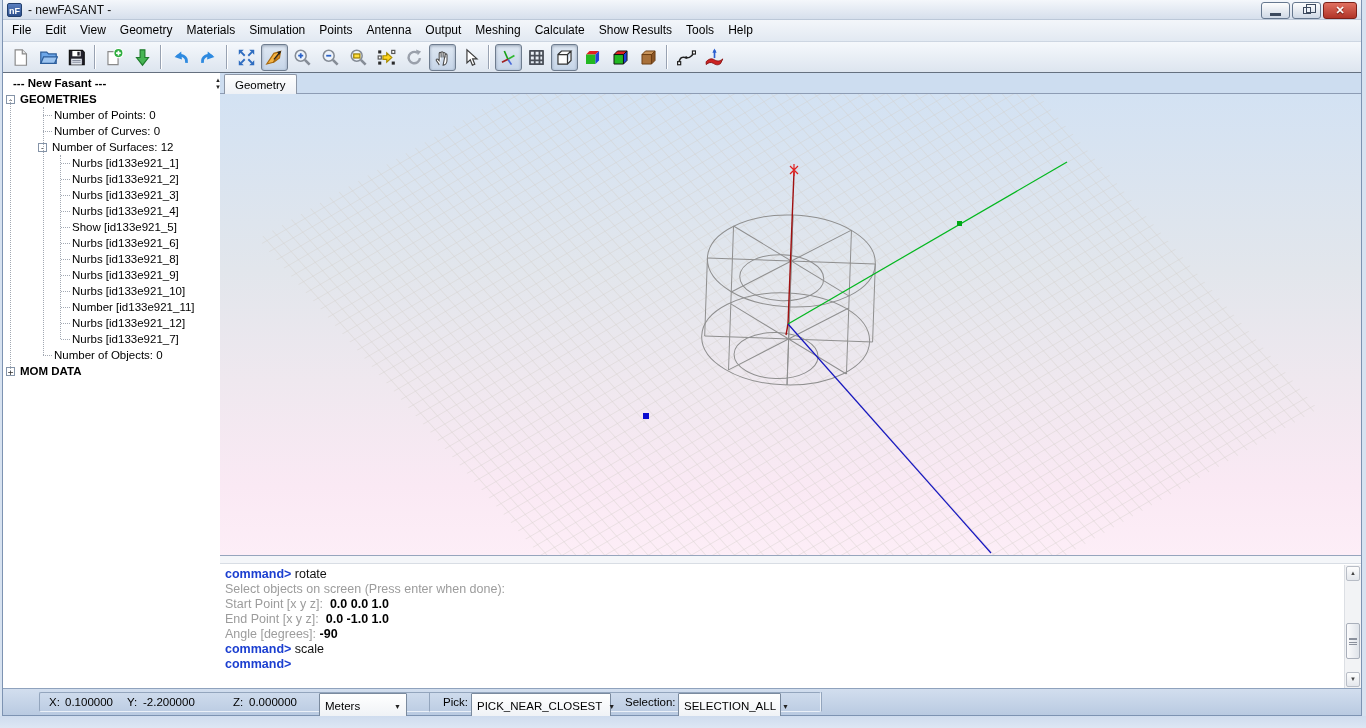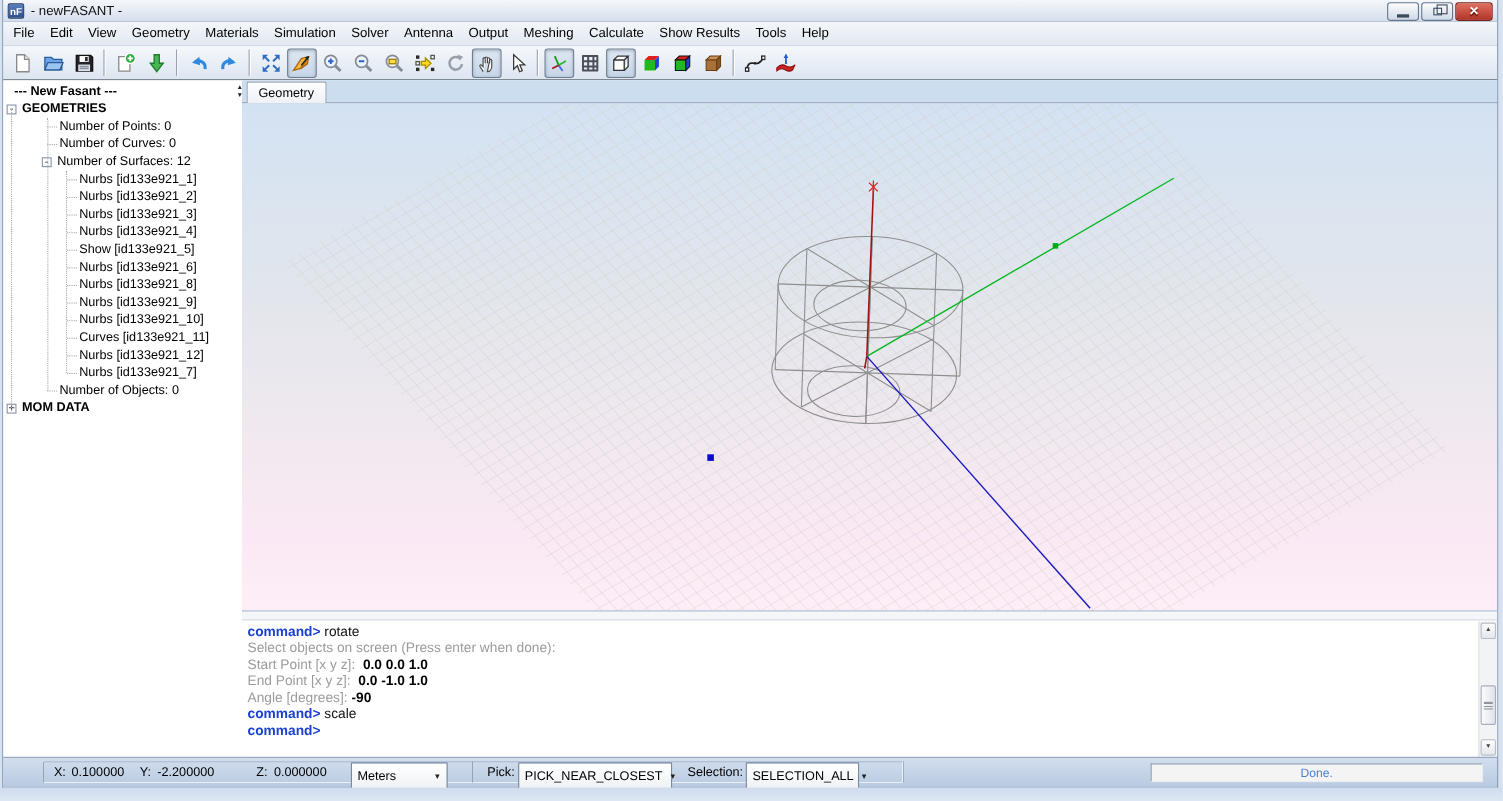--- a/index.html
+++ b/index.html
@@ -117,21 +117,21 @@
     </div>
   </div>
 
   <div id="menubar">
       <span class="menu-item">File</span>
       <span class="menu-item">Edit</span>
       <span class="menu-item">View</span>
       <span class="menu-item">Geometry</span>
       <span class="menu-item">Materials</span>
       <span class="menu-item">Simulation</span>
-      <span class="menu-item">Solver</span>
+      <span class="menu-item">Points</span>
       <span class="menu-item">Antenna</span>
       <span class="menu-item">Output</span>
       <span class="menu-item">Meshing</span>
       <span class="menu-item">Calculate</span>
       <span class="menu-item">Show Results</span>
       <span class="menu-item">Tools</span>
       <span class="menu-item">Help</span>
     </div>
 
   <div id="toolbar">
@@ -354,21 +354,21 @@
         <div class="trow" style="margin-left: 58px;">
           <span class="tstub"></span>
           <span class="lbl">Nurbs [id133e921_9]</span>
         </div>
         <div class="trow" style="margin-left: 58px;">
           <span class="tstub"></span>
           <span class="lbl">Nurbs [id133e921_10]</span>
         </div>
         <div class="trow" style="margin-left: 58px;">
           <span class="tstub"></span>
-          <span class="lbl">Curves [id133e921_11]</span>
+          <span class="lbl">Number [id133e921_11]</span>
         </div>
         <div class="trow" style="margin-left: 58px;">
           <span class="tstub"></span>
           <span class="lbl">Nurbs [id133e921_12]</span>
         </div>
         <div class="trow" style="margin-left: 58px;">
           <span class="tstub"></span>
           <span class="lbl">Nurbs [id133e921_7]</span>
         </div>
         <div class="trow" style="margin-left: 40px;">
@@ -464,18 +464,15 @@
     <div class="combo" style="left:468px;width:140px">
       <span>PICK_NEAR_CLOSEST</span>
         <span class="arr">▼</span>
     </div>
     <span class="slab" style="left:622px">Selection:</span>
     <div class="combo" style="left:675px;width:103px">
       <span>SELECTION_ALL</span>
         <span class="arr">▼</span>
     </div>
     <div class="srecess" style="left:818px;width:0;border-right:none"></div>
-    <div id="progress">
-      <span>Done.</span>
-    </div>
   </div>
 </div>
 <div id="bottomframe"></div>
 
 </body></html>

